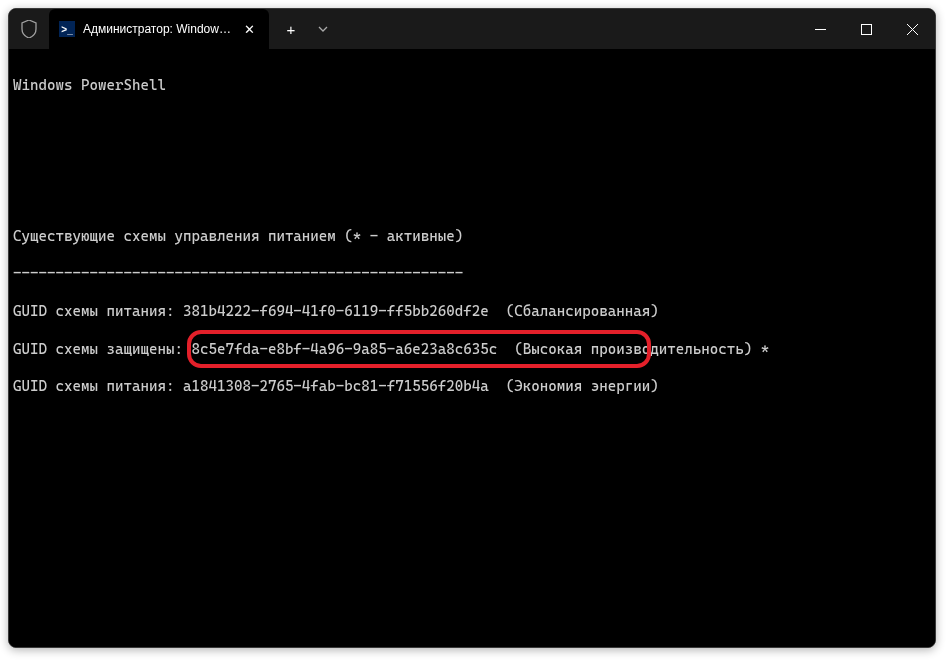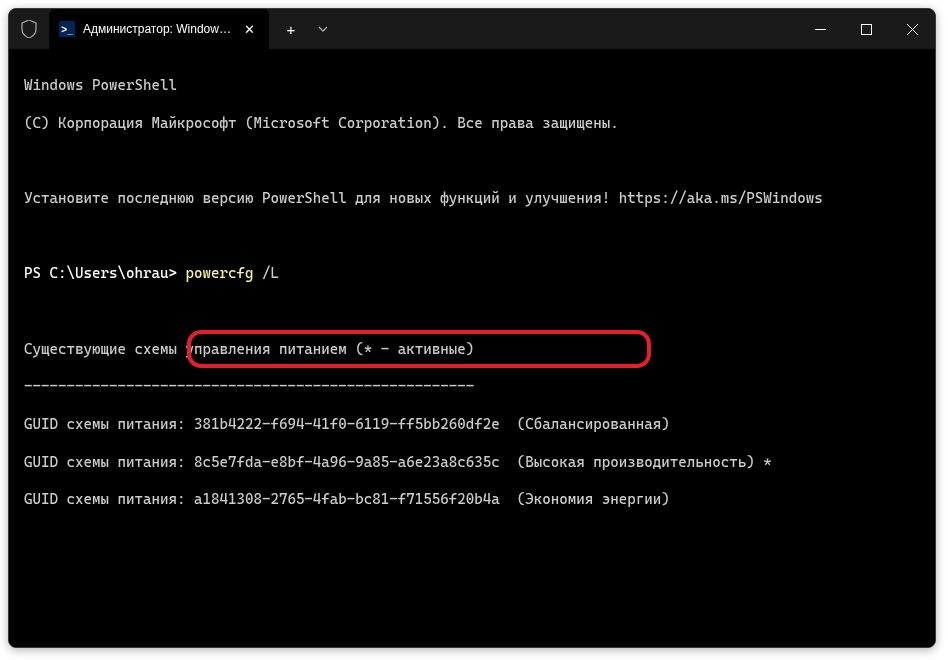--- a/index.html
+++ b/index.html
@@ -116,21 +116,21 @@
     height: 100%;
     display: flex;
     align-items: center;
     justify-content: center;
     color: #ffffff;
     cursor: pointer;
   }
   .terminal-body {
     flex: 1;
     background: #000000;
-    padding: 8px 15px;
+    padding: 8px 4px;
     color: #cccccc;
     font-size: 14.5px;
     line-height: 1.3;
     font-family: Consolas, 'Cascadia Mono', monospace;
     white-space: pre-wrap;
     position: relative;
   }
   .line { white-space: pre; }
   .yellow { color: #f9f1a5; }
   .prompt-white { color: #ffffff; }
@@ -190,27 +190,24 @@
         <svg width="11" height="11" viewBox="0 0 11 11">
             <line x1="0" y1="0" x2="11" y2="11" stroke="#ffffff" stroke-width="1"></line>
             <line x1="11" y1="0" x2="0" y2="11" stroke="#ffffff" stroke-width="1"></line>
           </svg>
       </div>
     </div>
   </div>
 
   <div class="terminal-body">
 <div class="line">Windows PowerShell</div>
-<div class="line">(C) Корпорация Майкрософт (Microsoft Corporation). Все права защищены.</div>
 <div class="line">&nbsp;</div>
-<div class="line">Установите последнюю версию PowerShell для новых функций и улучшения! https://aka.ms/PSWindows</div>
 <div class="line">&nbsp;</div>
-<div class="line"><span class="prompt-white">PS C:\Users\ohrau&gt; </span><span class="yellow">powercfg </span><span>/L</span></div>
 <div class="line">&nbsp;</div>
 <div class="line">Существующие схемы управления питанием (* - активные)</div>
 <div class="line">-----------------------------------------------------</div>
 <div class="line">GUID схемы питания: 381b4222-f694-41f0-6119-ff5bb260df2e  (Сбалансированная)</div>
-<div class="line">GUID схемы питания: 8c5e7fda-e8bf-4a96-9a85-a6e23a8c635c  (Высокая производительность) *</div>
+<div class="line">GUID схемы защищены: 8c5e7fda-e8bf-4a96-9a85-a6e23a8c635c  (Высокая производительность) *</div>
 <div class="line">GUID схемы питания: a1841308-2765-4fab-bc81-f71556f20b4a  (Экономия энергии)</div>
 
     <div class="highlight-box" id="hlbox" style="left: 178px; top: 281px; width: 464px; height: 38px;"></div>
   </div>
 </div>
 
 </body></html>

